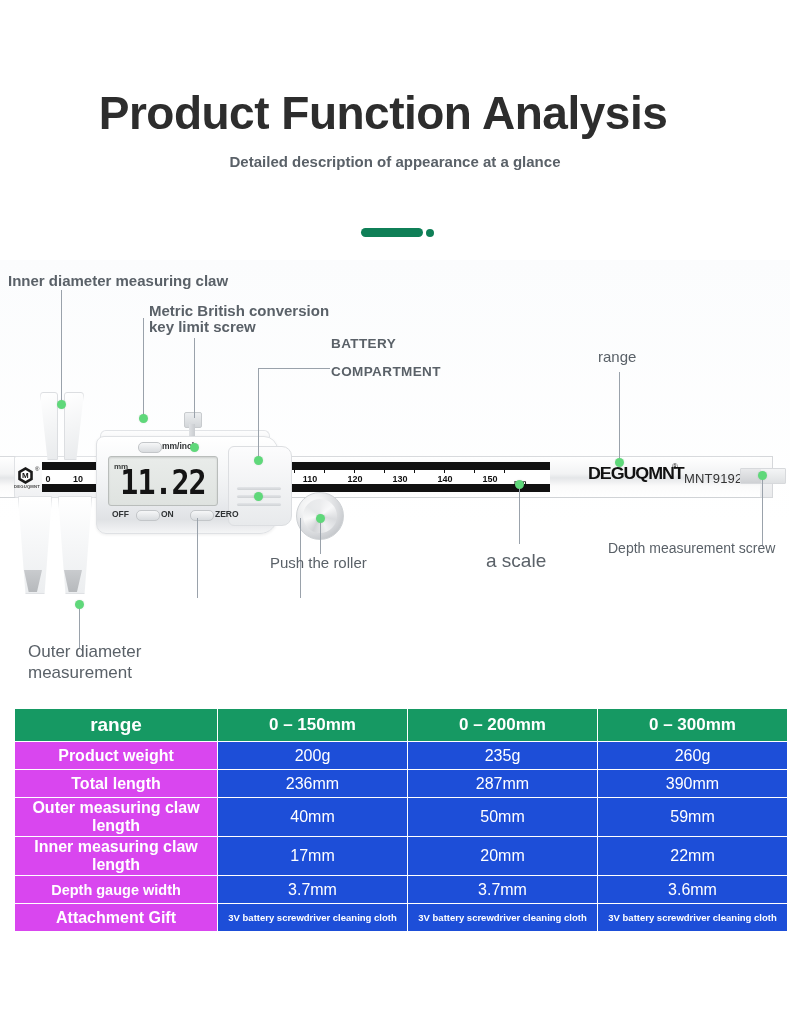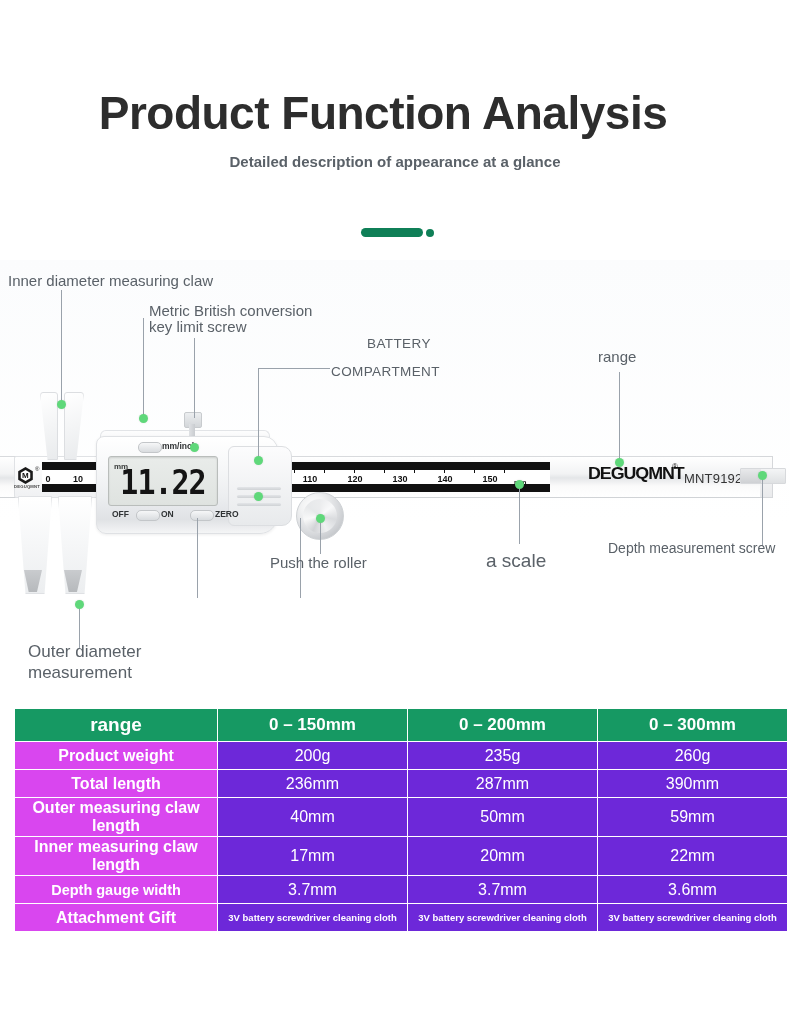--- a/index.html
+++ b/index.html
@@ -31,21 +31,21 @@
   }
   .divider .dot{
     position:absolute;left:426px;top:1px;width:8px;height:8px;
     border-radius:50%;background:#0f7f57;
   }
 
   
   .diagram{position:absolute;left:0;top:260px;width:790px;height:440px;
     background:linear-gradient(180deg,#fbfcfd 0%,#ffffff 60%);}
 
-  .lbl{position:absolute;color:#5a6168;font-weight:normal;line-height:1.14;}
+  .lbl{position:absolute;color:#5a6168;font-weight:bold;line-height:1.14;}
   .lbl-light{position:absolute;color:#5a6168;font-weight:normal;line-height:1.15;}
 
   .lead{position:absolute;background:#9aa2ab;}
   .lead.v{width:1px;}
   .lead.h{height:1px;}
 
   .gdot{position:absolute;width:9px;height:9px;border-radius:50%;
     background:#5fd87a;box-shadow:0 0 2px rgba(0,0,0,.12);z-index:7;}
 
   
@@ -220,21 +220,21 @@
   .hdr-label{
     background:#169963;color:#fff;font-weight:bold;font-size:19px;height:30px;
   }
   .hdr-val{
     background:#169963;color:#fff;font-weight:bold;font-size:17px;height:30px;
   }
   .rowlabel{
     background:#d946ef;color:#fff;font-weight:bold;height:25px;
   }
   .rowval{
-    background:#6d28d9;color:#fff;height:25px;font-weight:normal;
+    background:#1d4ed8;color:#fff;height:25px;font-weight:normal;
   }
   .s17{font-size:16px;}
   .s15{font-size:14.5px;}
   .s12{font-size:16px;}
   .s10{font-size:9.5px;font-weight:bold;}
   .col1{width:200px;}
   .colv{width:187px;}
 </style>
 </head>
 <body>
@@ -432,21 +432,21 @@
     <div class="gdot" style="left:758px;top:211px;"></div>
     <div class="gdot" style="left:515px;top:220px;"></div>
     <div class="gdot" style="left:316px;top:254px;"></div>
     <div class="gdot" style="left:75px;top:340px;"></div>
 
     <div class="lbl" style="left:8px;top:12px;font-size:15px;">Inner diameter measuring claw</div>
 
     <div class="lbl" style="left:149px;top:42px;font-size:15px;">Metric British conversion</div>
     <div class="lbl" style="left:149px;top:58px;font-size:15px;">key limit screw</div>
 
-    <div class="lbl" style="left:331px;top:76px;font-size:13.5px;letter-spacing:.4px;margin-left:36px;">BATTERY</div>
+    <div class="lbl" style="left:331px;top:76px;font-size:13.5px;letter-spacing:.4px;">BATTERY</div>
     <div class="lbl" style="left:331px;top:104px;font-size:13.5px;letter-spacing:.4px;">COMPARTMENT</div>
 
     <div class="lbl-light" style="left:598px;top:88px;font-size:15px;">range</div>
 
     <div class="lbl-light" style="left:608px;top:280px;font-size:14px;">Depth measurement screw</div>
 
     <div class="lbl-light" style="left:486px;top:290px;font-size:19px;">a scale</div>
 
     <div class="lbl-light" style="left:270px;top:294px;font-size:15px;">Push the roller</div>
 

